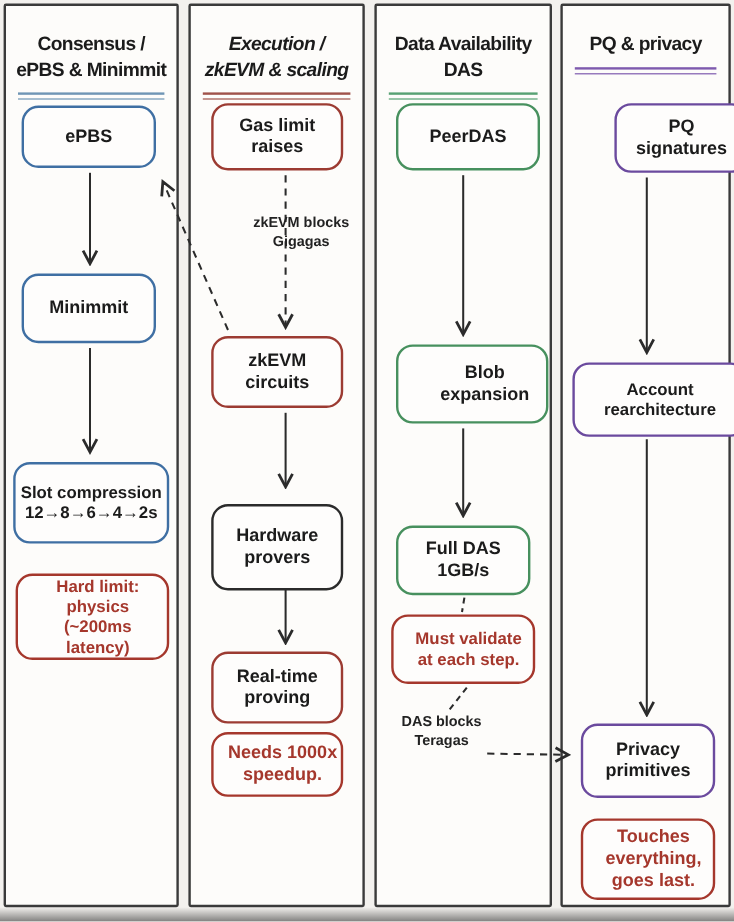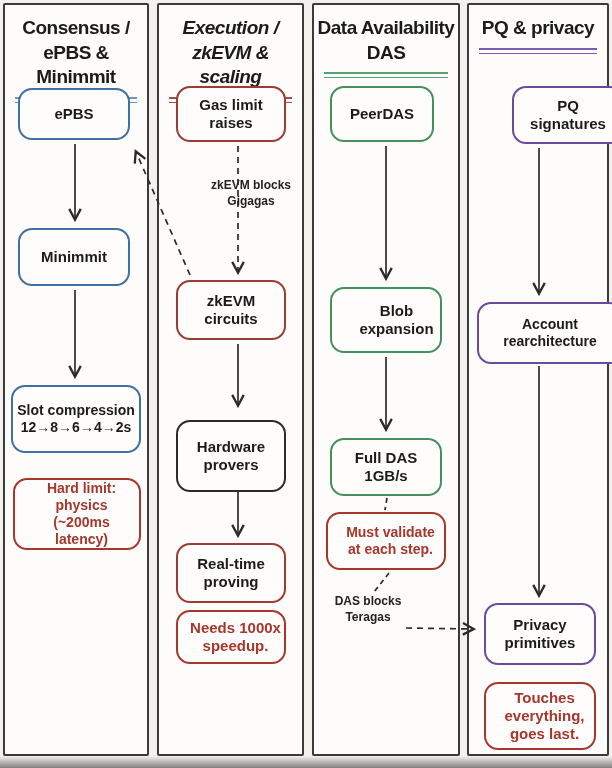--- a/index.html
+++ b/index.html
@@ -8,22 +8,22 @@
     width:612px;height:768px;position:relative;overflow:hidden;
     background:#f3f1ee;
     font-family:"Liberation Sans","DejaVu Sans",sans-serif;
   }
   .panel{
     position:absolute;top:3px;height:753px;
     background:#fdfcfa;border:2px solid #3a3a3a;border-radius:2px;
     box-sizing:border-box;
   }
   .title{
-    margin-top:11px;text-align:center;font-weight:bold;
-    font-size:19px;line-height:1.3;color:#1b1b1b;letter-spacing:-0.5px;
+    margin-top:23px;text-align:center;font-weight:bold;
+    font-size:16px;line-height:1.3;color:#1b1b1b;letter-spacing:-0.5px;
   }
   .tline{display:block;}
   .rule{
     height:3px;width:86%;margin:7px auto 0 auto;
     border-top:2px solid var(--c,#888);
     border-bottom:1px solid var(--c,#888);
   }
   .node{
     position:absolute;box-sizing:border-box;
     background:#fefdfc;border:2.5px solid var(--c,#333);border-radius:14px;
@@ -131,24 +131,24 @@
 </div>
 <div class="node" style="left: 176px; top: 543px; width: 110px; height: 60px; --c: #9c3b32;">
   <span class="nline">Real-time</span>
   <span class="nline">proving</span>
 </div>
 <div class="node note" style="left: 176px; top: 610px; width: 110px; height: 54px; --c: #a5372c;">
   <span class="nline">Needs 1000x</span>
   <span class="nline">speedup.</span>
 </div>
 
-<div class="node" style="left: 330px; top: 86px; width: 104px; height: 56px; --c: #47905e;">
+<div class="node" style="left: 330px; top: 86px; width: 120px; height: 56px; --c: #47905e;">
   <span class="nline">PeerDAS</span>
 </div>
-<div class="node" style="left: 330px; top: 287px; width: 112px; height: 66px; padding-left: 24px; --c: #47905e;">
+<div class="node" style="left: 330px; top: 287px; width: 127px; height: 66px; padding-left: 24px; --c: #47905e;">
   <span class="nline">Blob</span>
   <span class="nline">expansion</span>
 </div>
 <div class="node" style="left: 330px; top: 438px; width: 112px; height: 58px; --c: #47905e;">
   <span class="nline">Full DAS</span>
   <span class="nline">1GB/s</span>
 </div>
 <div class="node note small" style="left: 326px; top: 512px; width: 120px; height: 58px; --c: #a5372c;">
   <span class="nline">Must validate</span>
   <span class="nline">at each step.</span>

